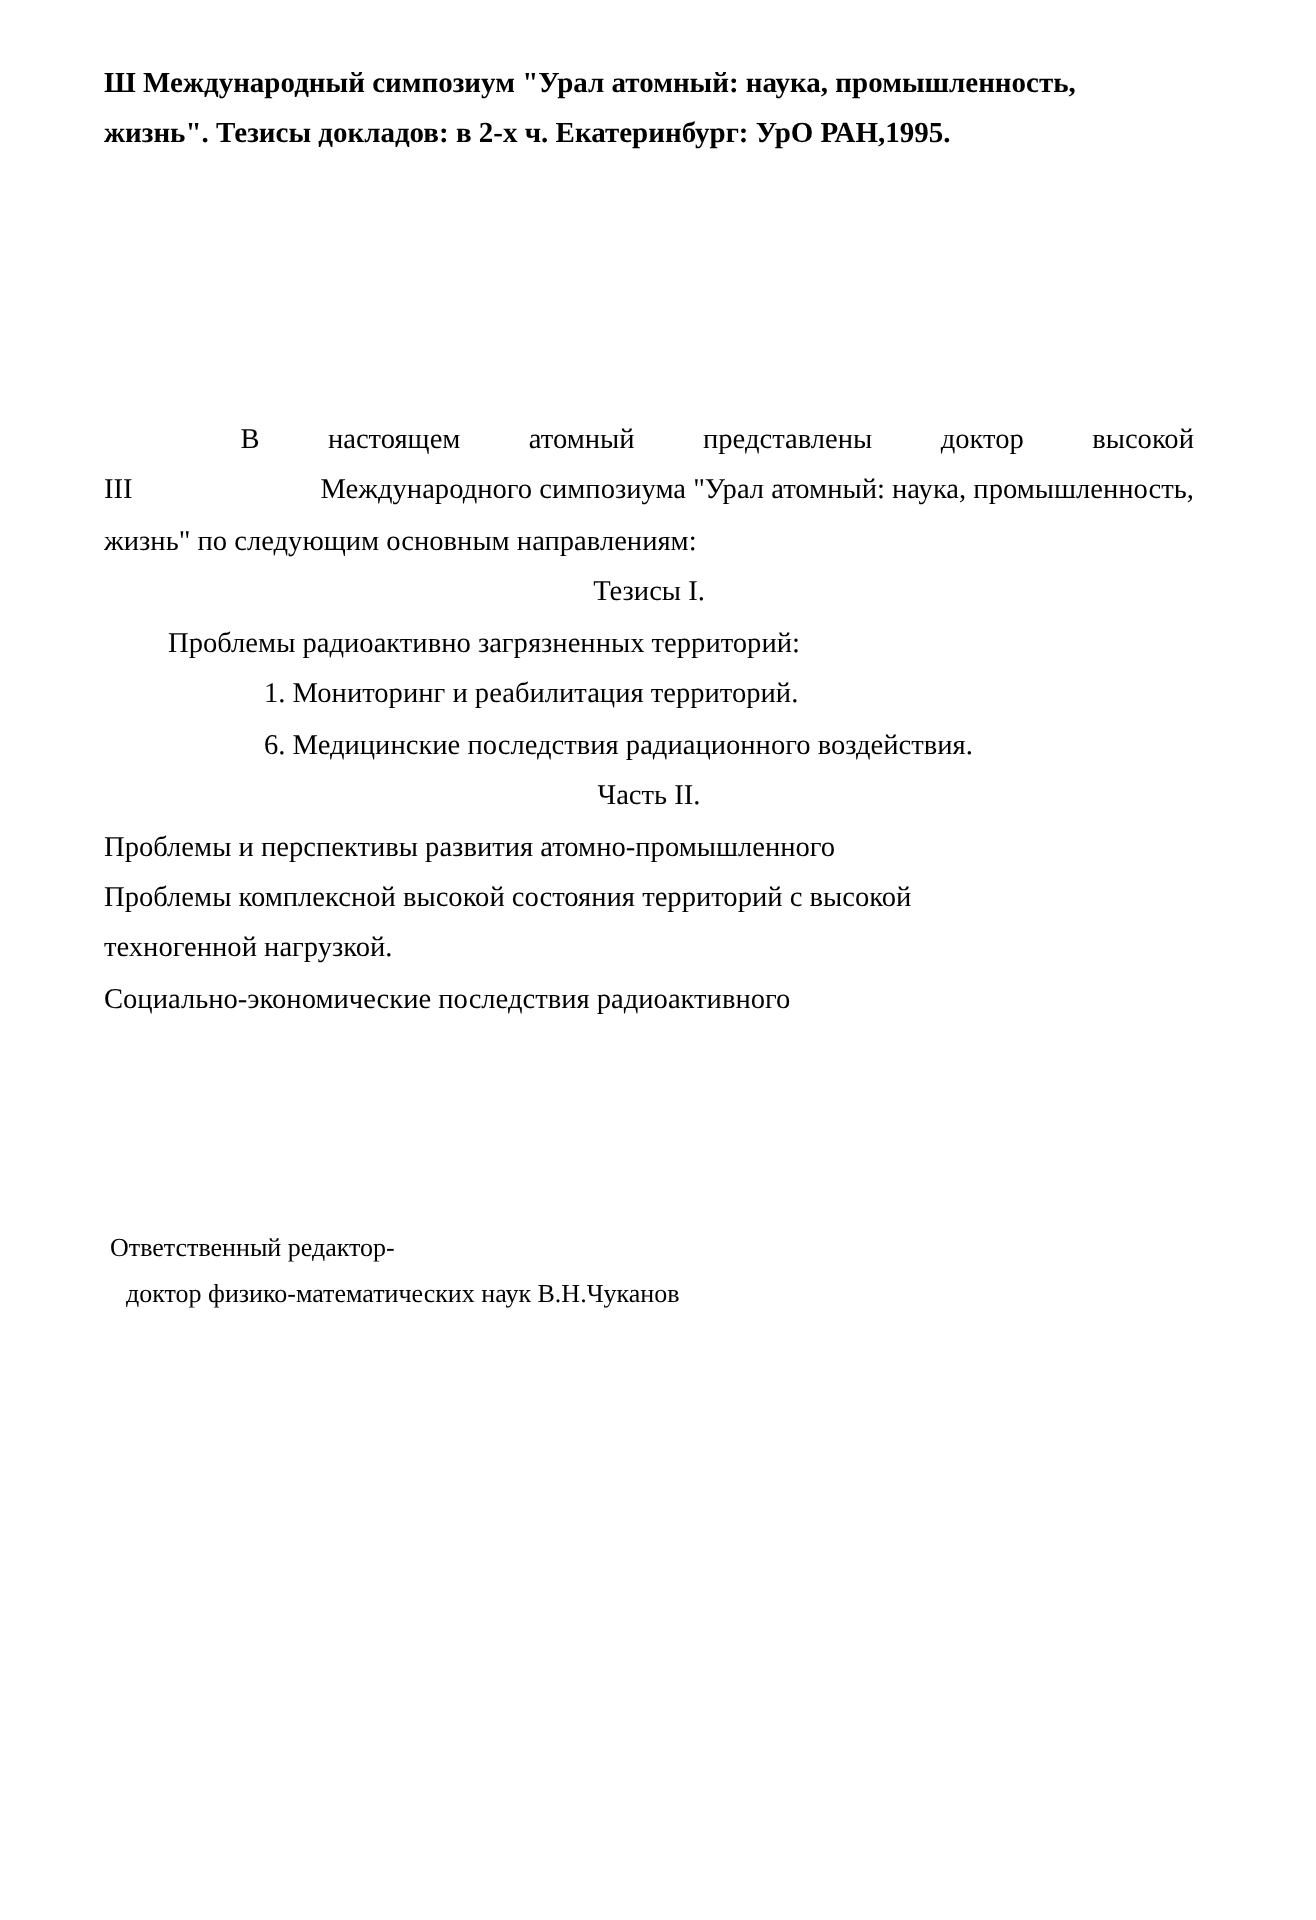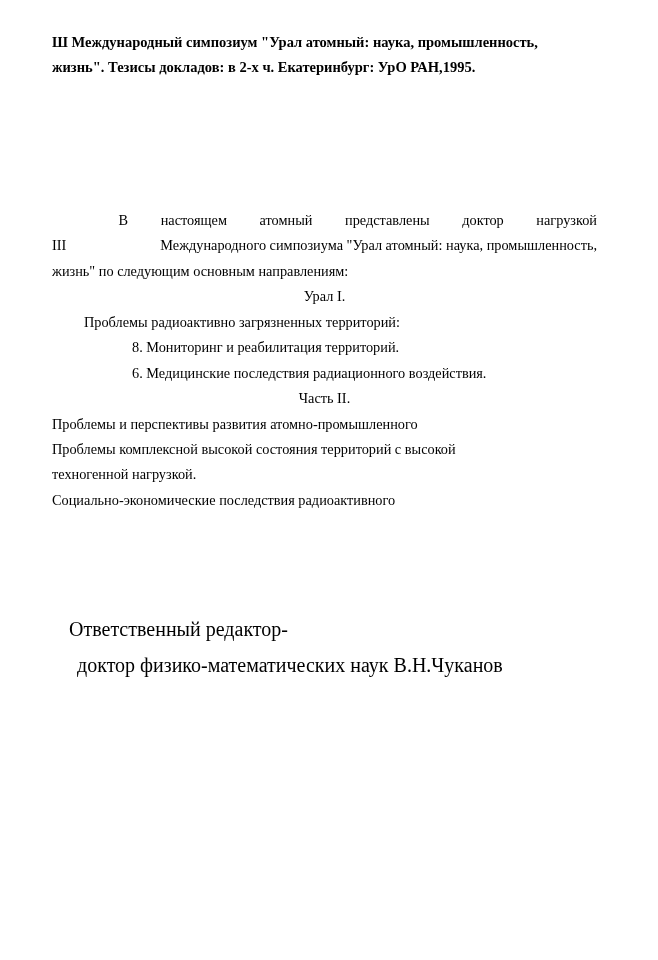--- a/index.html
+++ b/index.html
@@ -70,23 +70,23 @@
     display: block;
     padding-left: 80px;
     white-space: nowrap;
   }
   .plain {
     display: block;
     white-space: nowrap;
   }
   .editor-block {
     position: absolute;
-    left: 69px;
+    left: 55px;
     top: 612px;
-    font-size: 20px;
+    font-size: 13px;
     line-height: 1.78;
   }
   .editor-block .l2 {
     padding-left: 8px;
   }
   .footer {
     position: absolute;
     left: 0;
     top: 740px;
     width: 658px;
@@ -107,33 +107,33 @@
 
   <div class="body-block">
 
     <span class="jline">
       <span class="indent-first"></span>
       <span>В</span>
       <span>настоящем</span>
       <span>атомный</span>
       <span>представлены</span>
       <span>доктор</span>
-      <span>нагрузкой</span>
+      <span>высокой</span>
     </span>
 
     <span class="jline">
       <span>III</span>
       <span>Международного симпозиума "Урал атомный: наука, промышленность,</span>
     </span>
 
     <span class="jline-last">жизнь" по следующим основным направлениям:</span>
 
-    <span class="centered">Урал I.</span>
+    <span class="centered">Тезисы I.</span>
     <span class="lvl1">Проблемы радиоактивно загрязненных территорий:</span>
-    <span class="lvl2">8. Мониторинг и реабилитация территорий.</span>
+    <span class="lvl2">1. Мониторинг и реабилитация территорий.</span>
     <span class="lvl2">6. Медицинские последствия радиационного воздействия.</span>
 
     <span class="centered">Часть II.</span>
     <span class="plain">Проблемы и перспективы развития атомно-промышленного</span>
     <span class="plain">Проблемы комплексной высокой состояния территорий с высокой</span>
     <span class="plain">техногенной нагрузкой.</span>
     <span class="plain">Социально-экономические последствия радиоактивного</span>
   </div>
 
   <div class="editor-block">

